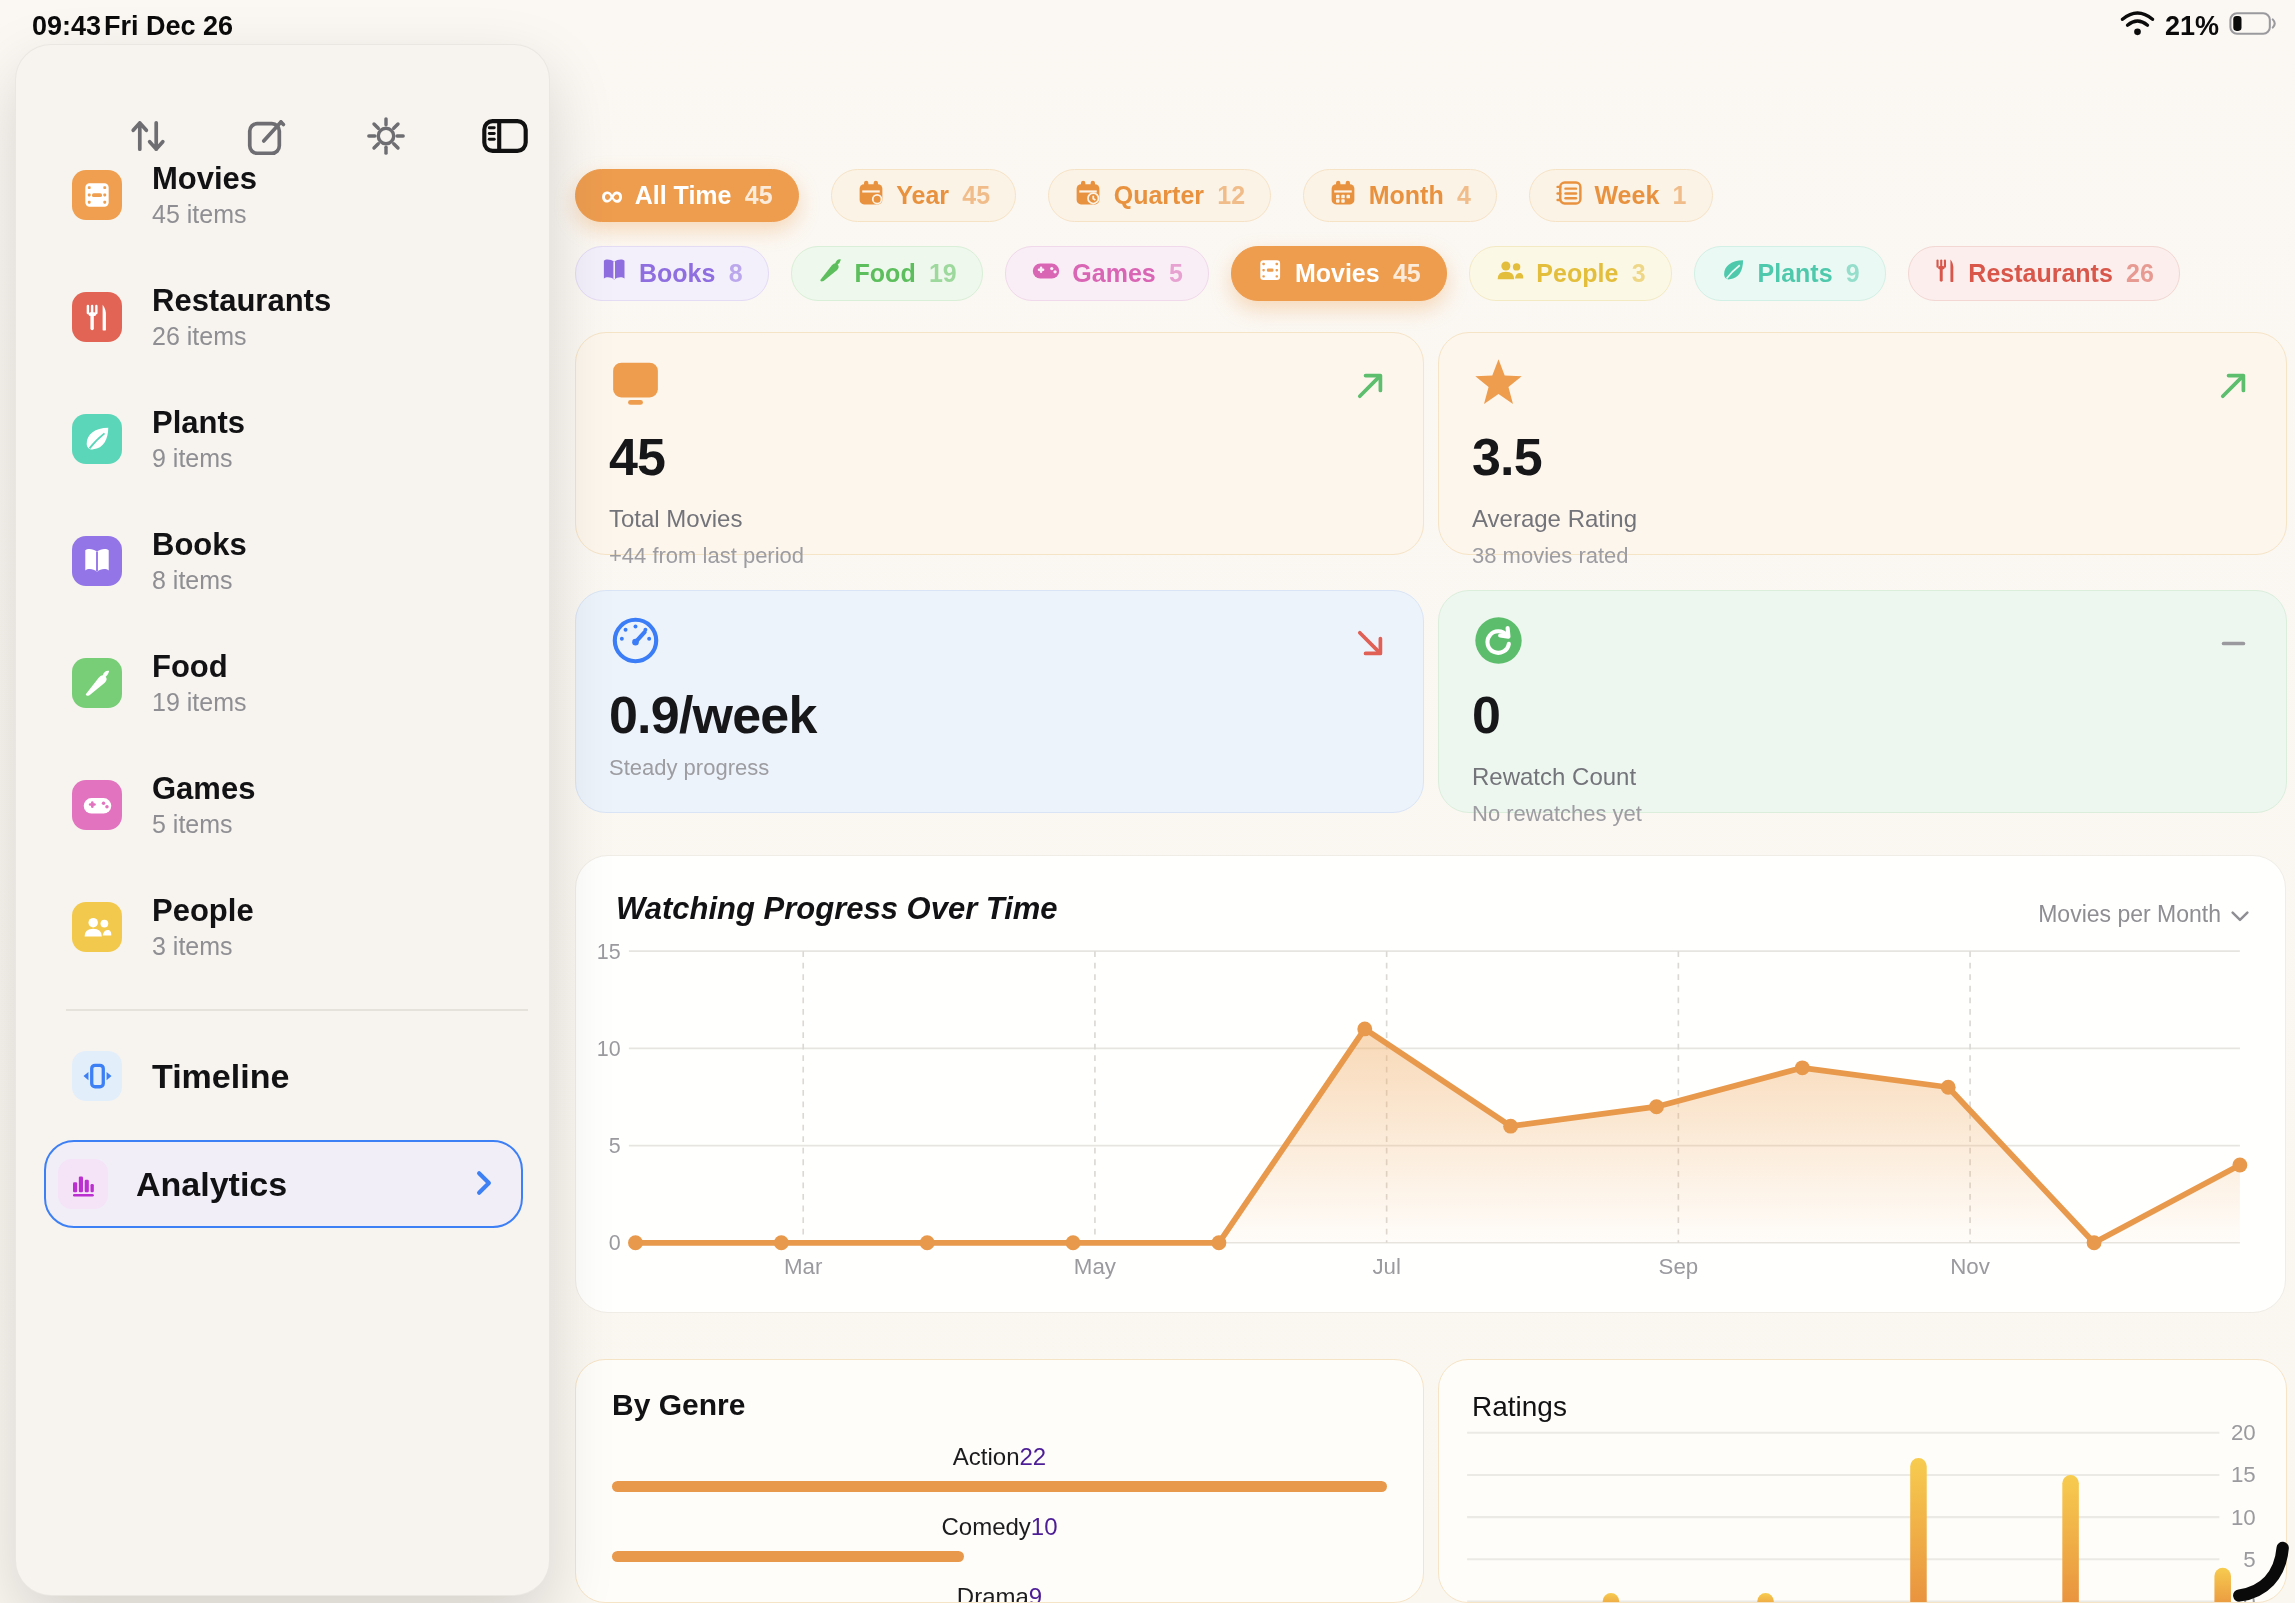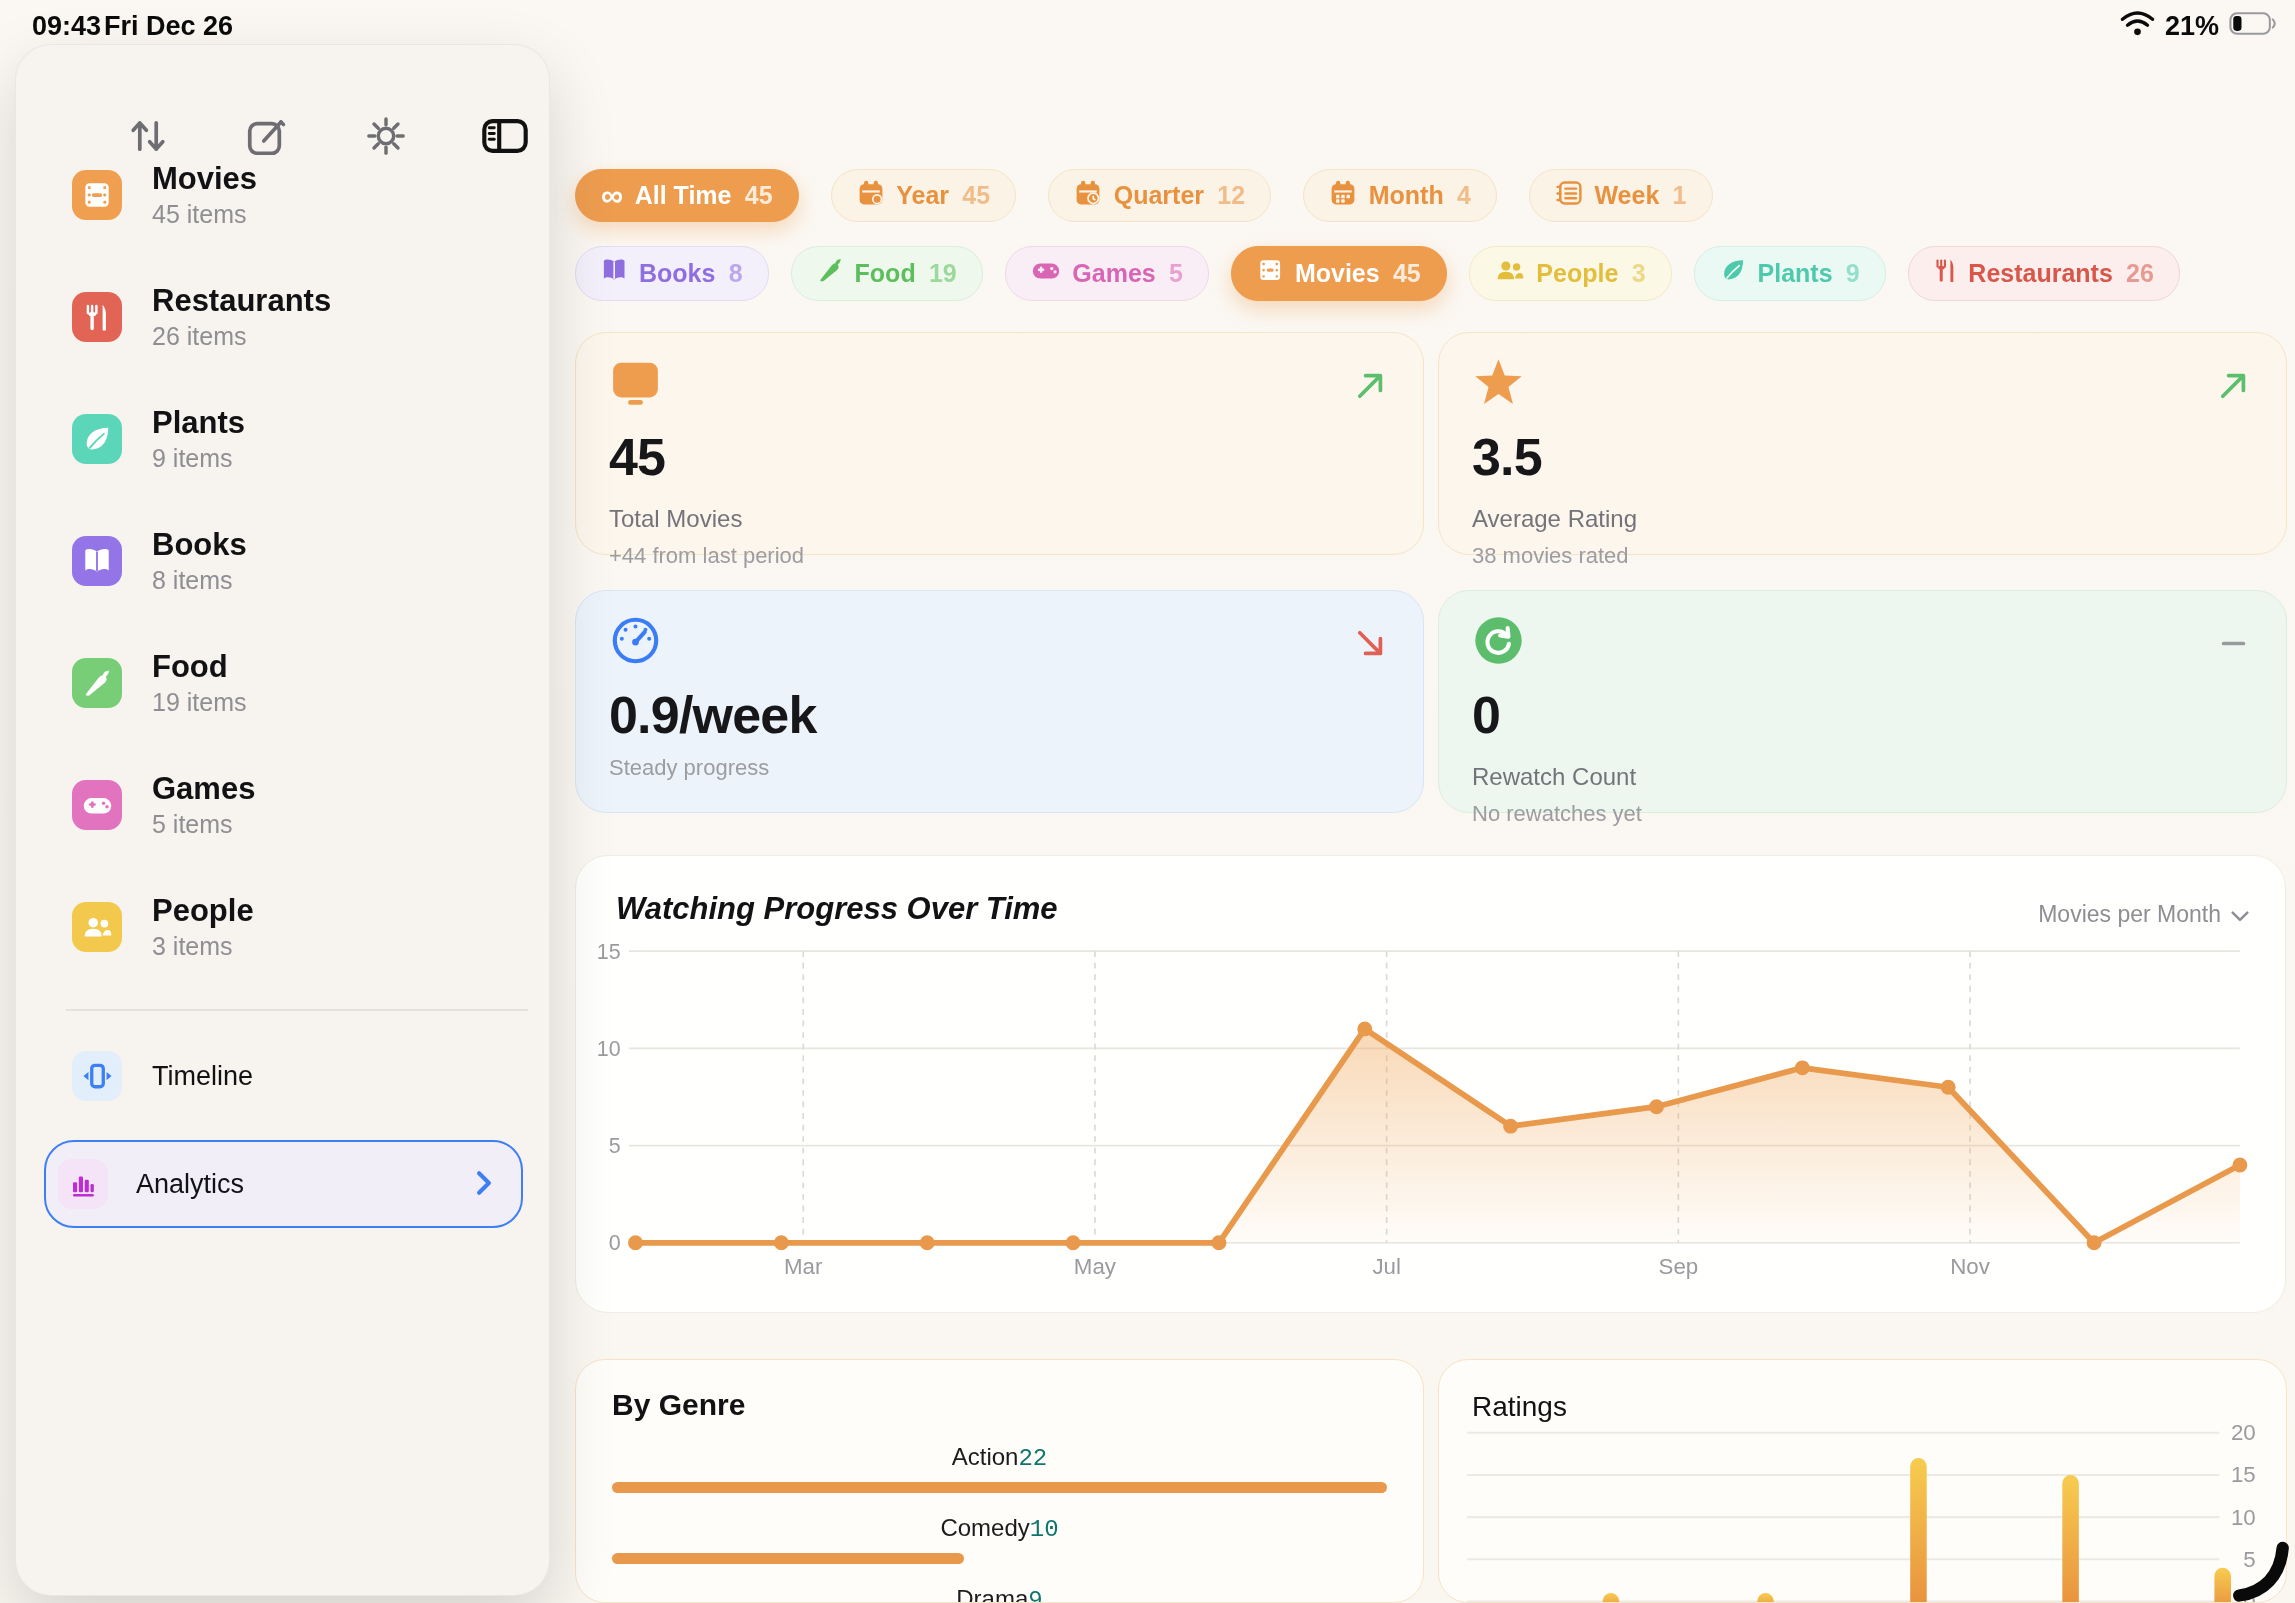--- a/index.html
+++ b/index.html
@@ -26,21 +26,21 @@
   .sb-item { display:flex; align-items:center; gap:30px; height:50px; margin-bottom:72px; }
   .cat-icon { width:50px; height:50px; border-radius:14px; flex:0 0 50px;
               display:flex; align-items:center; justify-content:center; }
   .sb-item-title { font-size:31px; font-weight:600; color:#121214; line-height:1; }
   .sb-item-count { font-size:25px; color:#8e8e93; margin-top:7.4px; line-height:1; }
   .sb-divider { position:absolute; left:50px; right:21.5px; top:964px; height:1.7px; background:#E5E2DC; }
   .sb-timeline { position:absolute; left:56px; top:1006px; display:flex; align-items:center; gap:30px; }
   .sb-analytics { position:absolute; left:28px; top:1095px; width:479px; height:88px;
                   background:#F1EEF8; border:2.5px solid #3D7FF5; border-radius:30px;
                   display:flex; align-items:center; gap:28px; padding:0 28px 0 12px; }
-  .sb-row-label { font-size:27px; font-weight:400; color:#121214; }
+  .sb-row-label { font-size:34px; font-weight:700; color:#121214; }
   .an-chevron { margin-left:auto; }
 
   
   .time-chips { position:absolute; left:575px; top:169px; display:flex; gap:32px; }
   .cat-chips  { position:absolute; left:575px; top:246px; display:flex; gap:22px; }
   .chip { height:53px; border-radius:27px; display:inline-flex; align-items:center;
           gap:11.6px; padding:0 25px; font-size:25px; font-weight:600; white-space:nowrap; }
   .cat-chips .chip { height:55px; }
   .chip .count { opacity:.55; margin-left:1.7px; }
   .chip--sel { background:#EE9D4F; border:1.7px solid #EE9D4F; color:#fff;
@@ -77,21 +77,21 @@
 
   
   .bottom { position:absolute; left:575px; top:1359px; width:1711px; height:244px;
             display:grid; grid-template-columns:849px 849px; gap:14px; }
   .panel { background:#FFFDF9; border:1.7px solid #F6E4C6; border-radius:30px; position:relative; overflow:hidden; }
   .panel-inner { padding:28px 36px; }
   .panel-title { font-size:30px; font-weight:700; color:#121214; }
   .genre-row { margin-top:20.7px; }
   .genre-head { display:flex; justify-content:center; align-items:baseline; }
   .genre-label { font-size:24px; color:#1c1c1e; }
-  .genre-value { font-size:24px; color:#0f766e;font-family:Liberation Mono, monospace; }
+  .genre-value { font-size:24px; color:#4c1d95; }
   .genre-track { margin-top:10.7px; height:10.7px; }
   .genre-bar { height:10.7px; border-radius:5.8px; background:#E9994C; }
   .ratings-title { position:absolute; left:33px; top:31px; font-size:28px; font-weight:400; color:#121214; }
 
   .scribble { position:absolute; left:2231px; top:1533px; }
 </style>
 </head>
 <body>
 
 <div id="screen">

